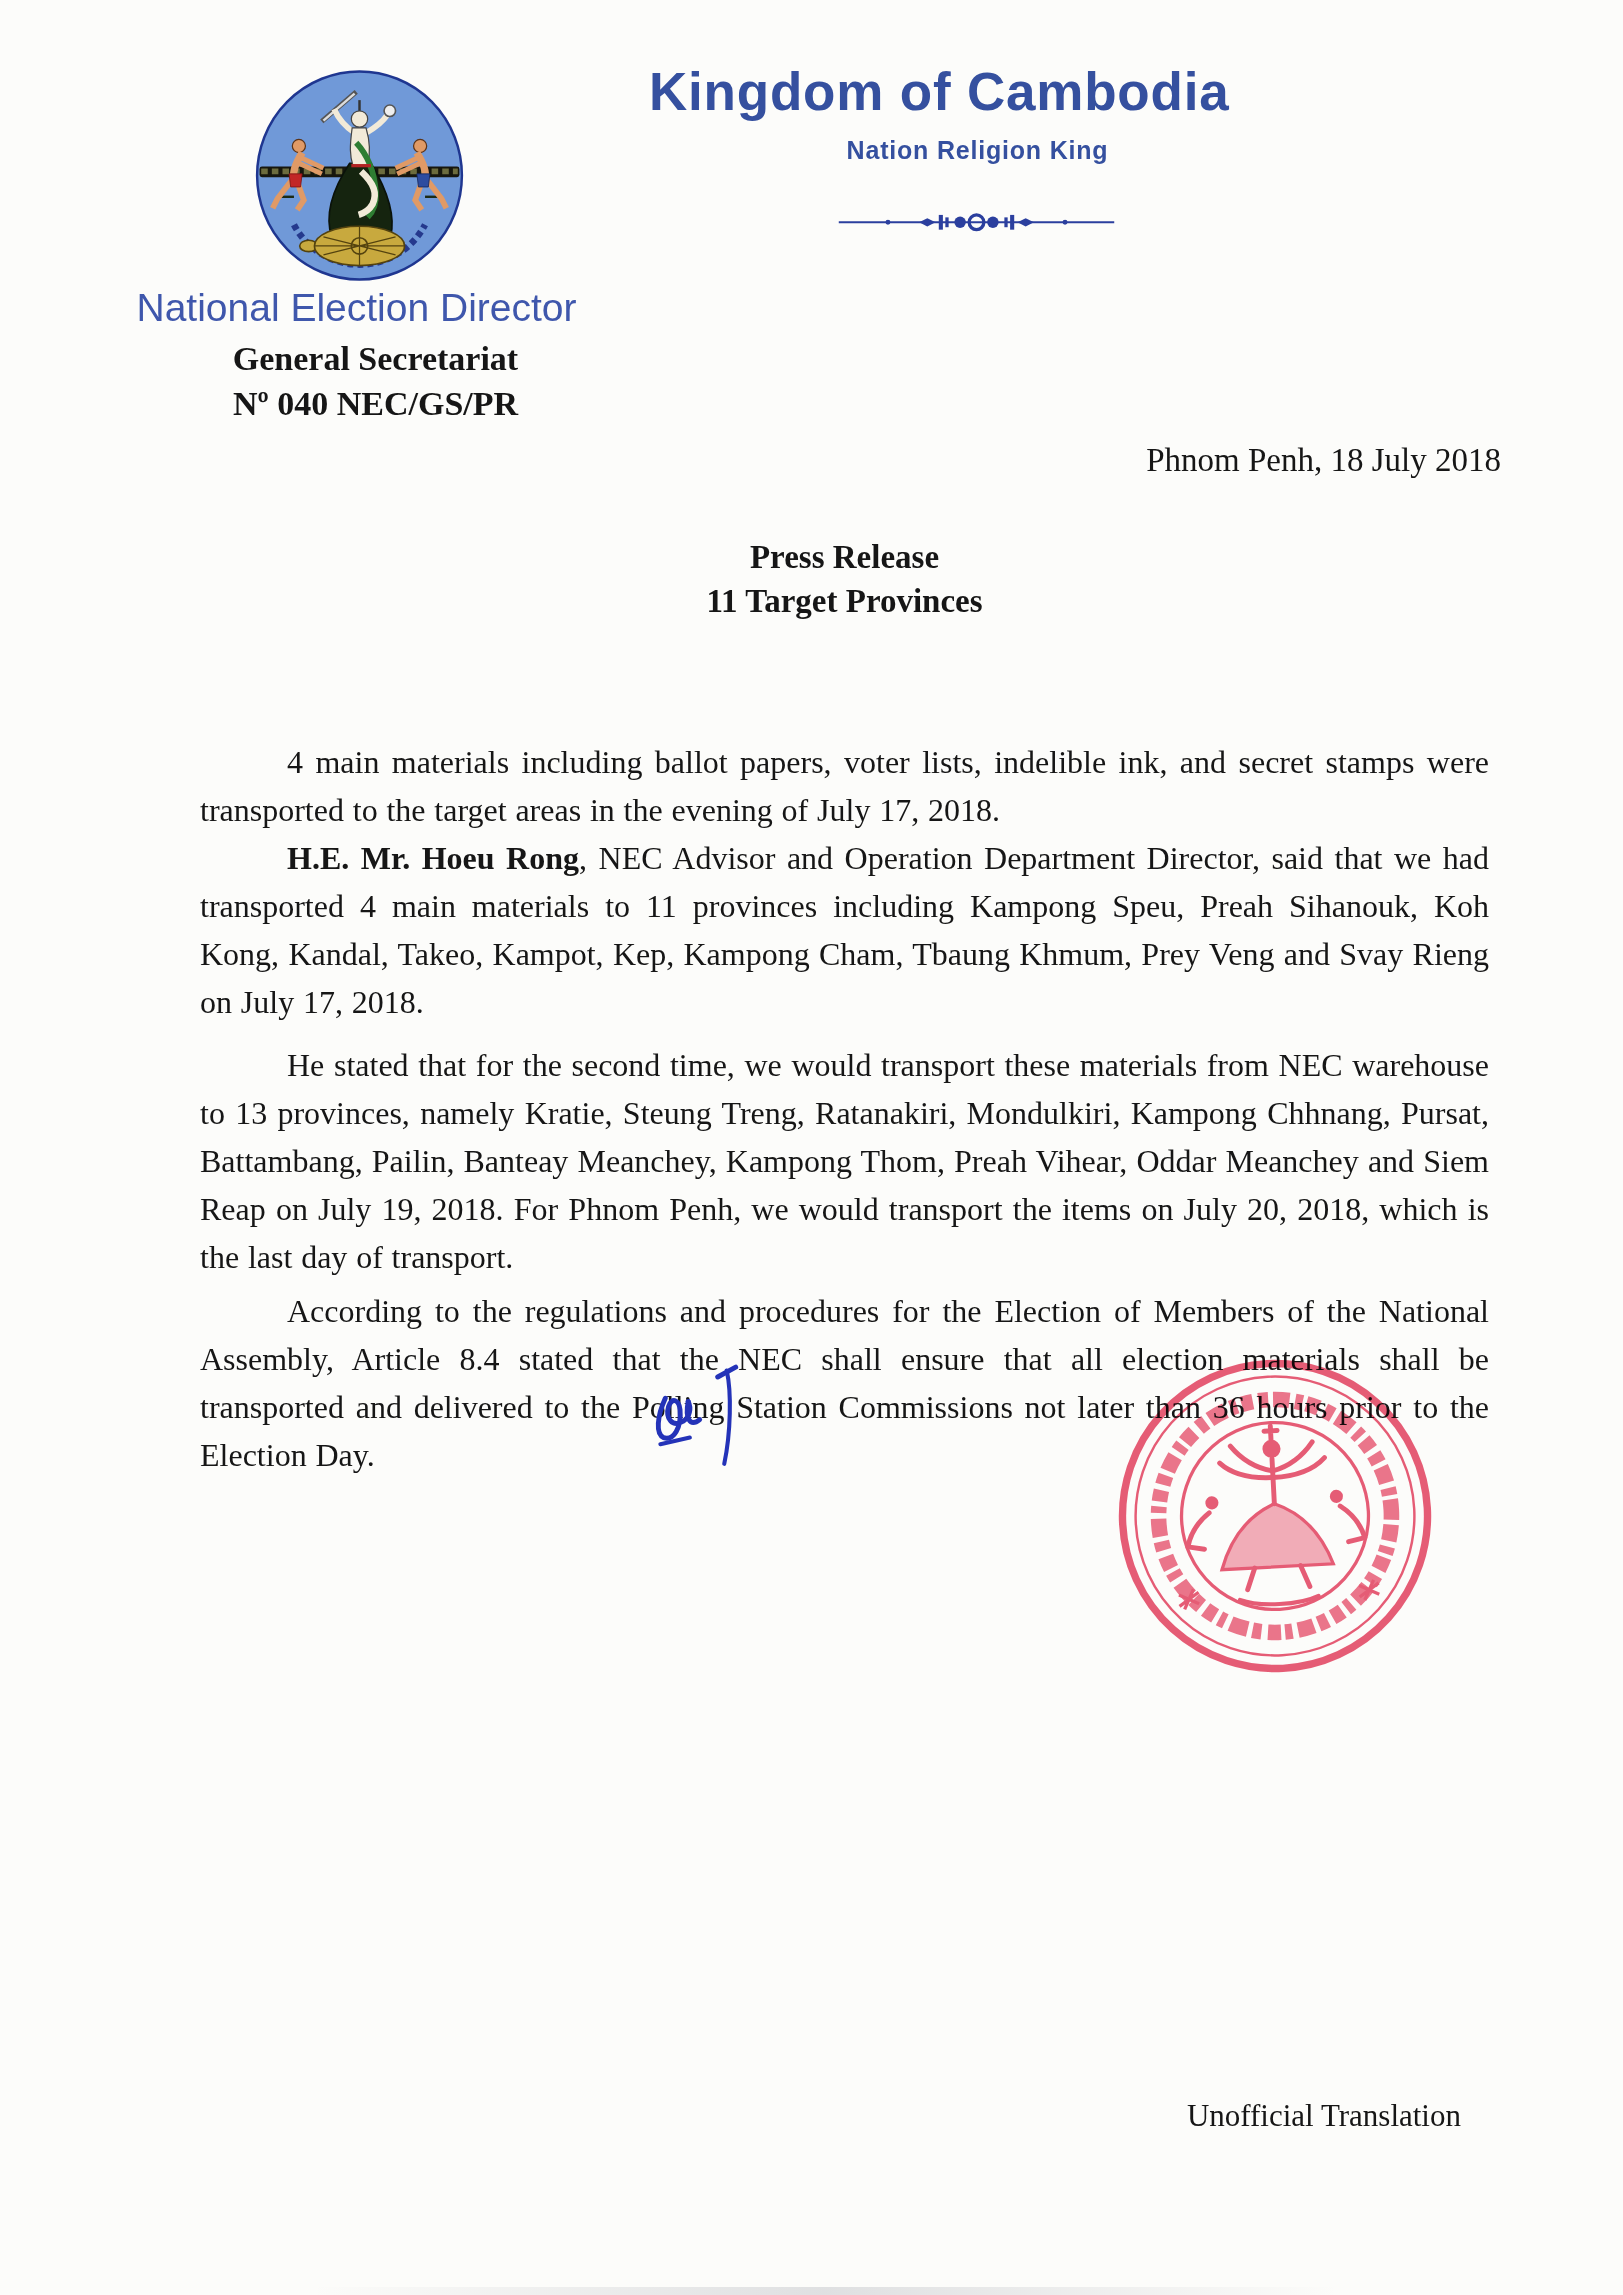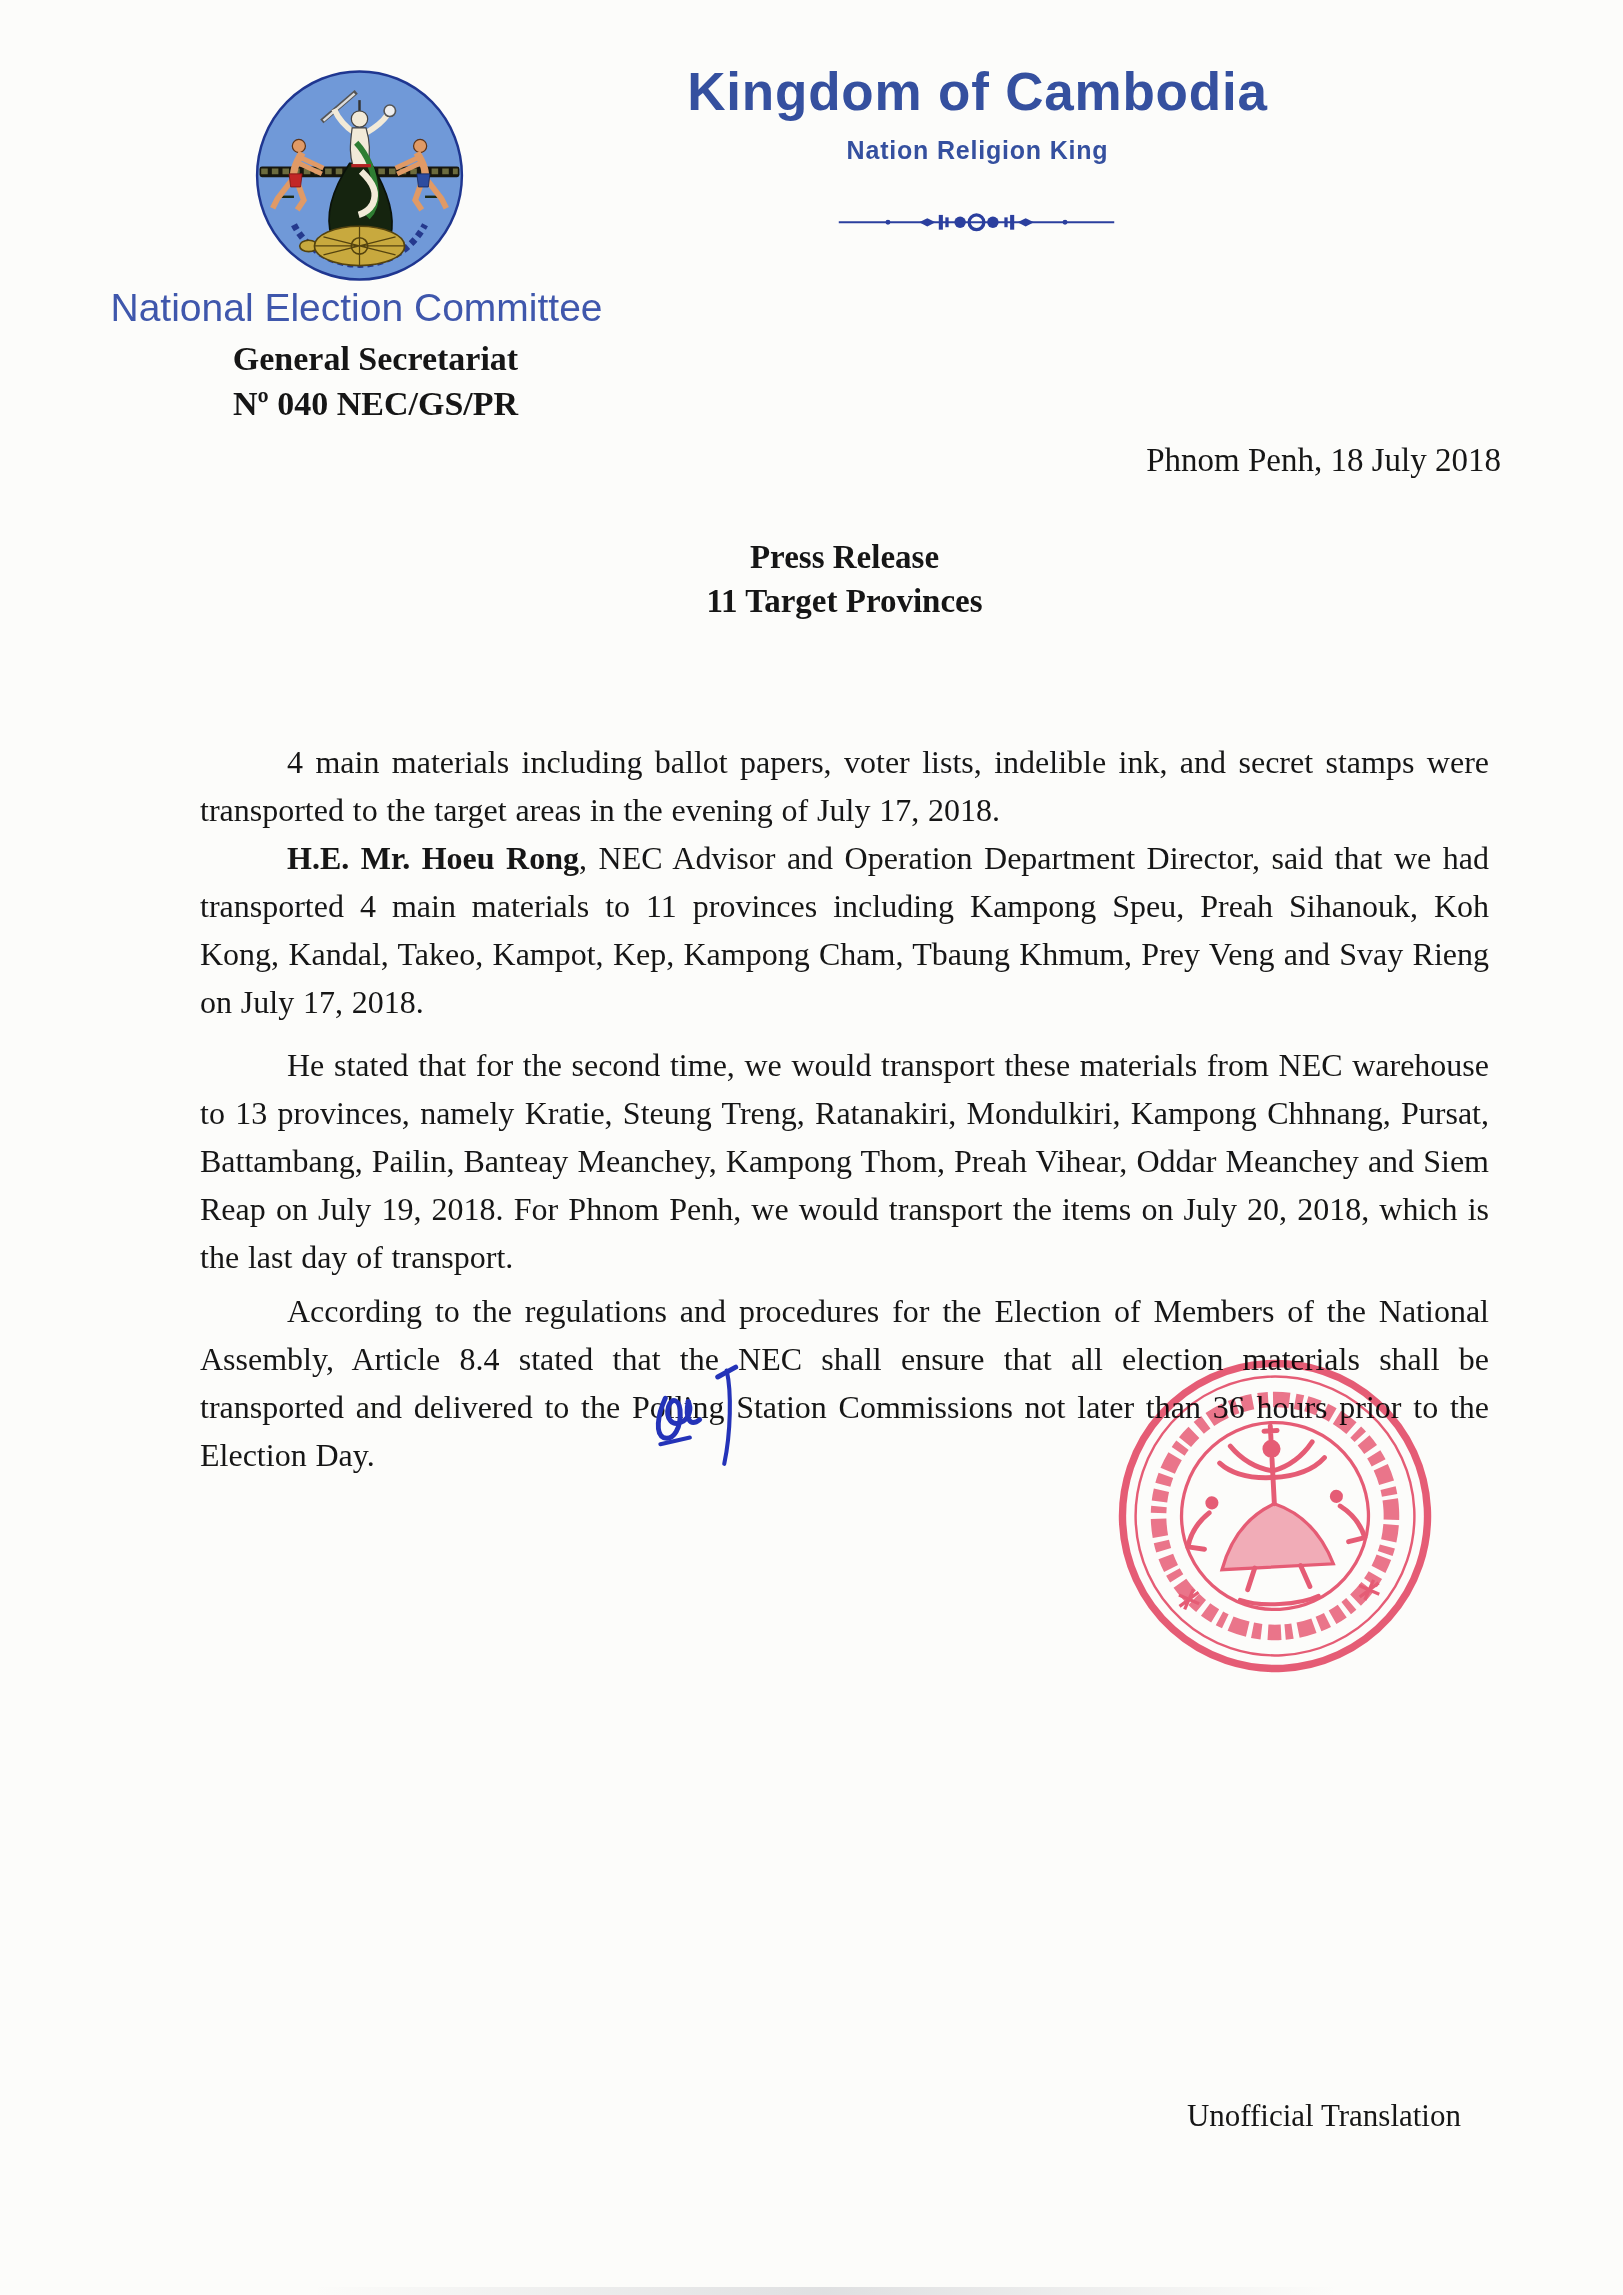--- a/index.html
+++ b/index.html
@@ -7,21 +7,21 @@
     position:relative;
     width:1623px;height:2295px;
     margin:0 auto;
     background:#fcfcfa;
     font-family:"Liberation Serif","DejaVu Serif",serif;
     color:#161616;
     overflow:hidden;
   }
   .kingdom-title{
     position:absolute;left:649px;top:61px;width:657px;
-    text-align:center;
+    text-align:left;
     font-family:"Liberation Sans","DejaVu Sans",sans-serif;
     font-weight:bold;font-size:53px;color:#35509f;letter-spacing:0.8px;
   }
   .motto{
     position:absolute;left:649px;top:136px;width:657px;
     text-align:center;
     font-family:"Liberation Sans","DejaVu Sans",sans-serif;
     font-weight:bold;font-size:25px;color:#35509f;letter-spacing:0.8px;
   }
   .divider{position:absolute;left:837px;top:210px;}
@@ -126,21 +126,21 @@
       <rect x="124" y="6" width="5" height="18" stroke="none"></rect>
       <rect x="132" y="9" width="4" height="12" stroke="none"></rect>
       <rect x="211" y="6" width="5" height="18" stroke="none"></rect>
       <rect x="204" y="9" width="4" height="12" stroke="none"></rect>
       <circle cx="150" cy="15" r="7" stroke="none"></circle>
       <circle cx="170" cy="15" r="9" fill="none" stroke-width="4"></circle>
       <circle cx="190" cy="15" r="7" stroke="none"></circle>
     </g>
   </svg>
 
-  <div class="org">National Election Committee</div>
+  <div class="org">National Election Director</div>
   <div class="sec-block">
     <div class="dept">General Secretariat</div>
     <div class="ref">Nº 040 NEC/GS/PR</div>
   </div>
 
   <div class="date-line">Phnom Penh, 18 July 2018</div>
 
   <div class="heading">
     <div>Press Release</div>
     <div>11 Target Provinces</div>

